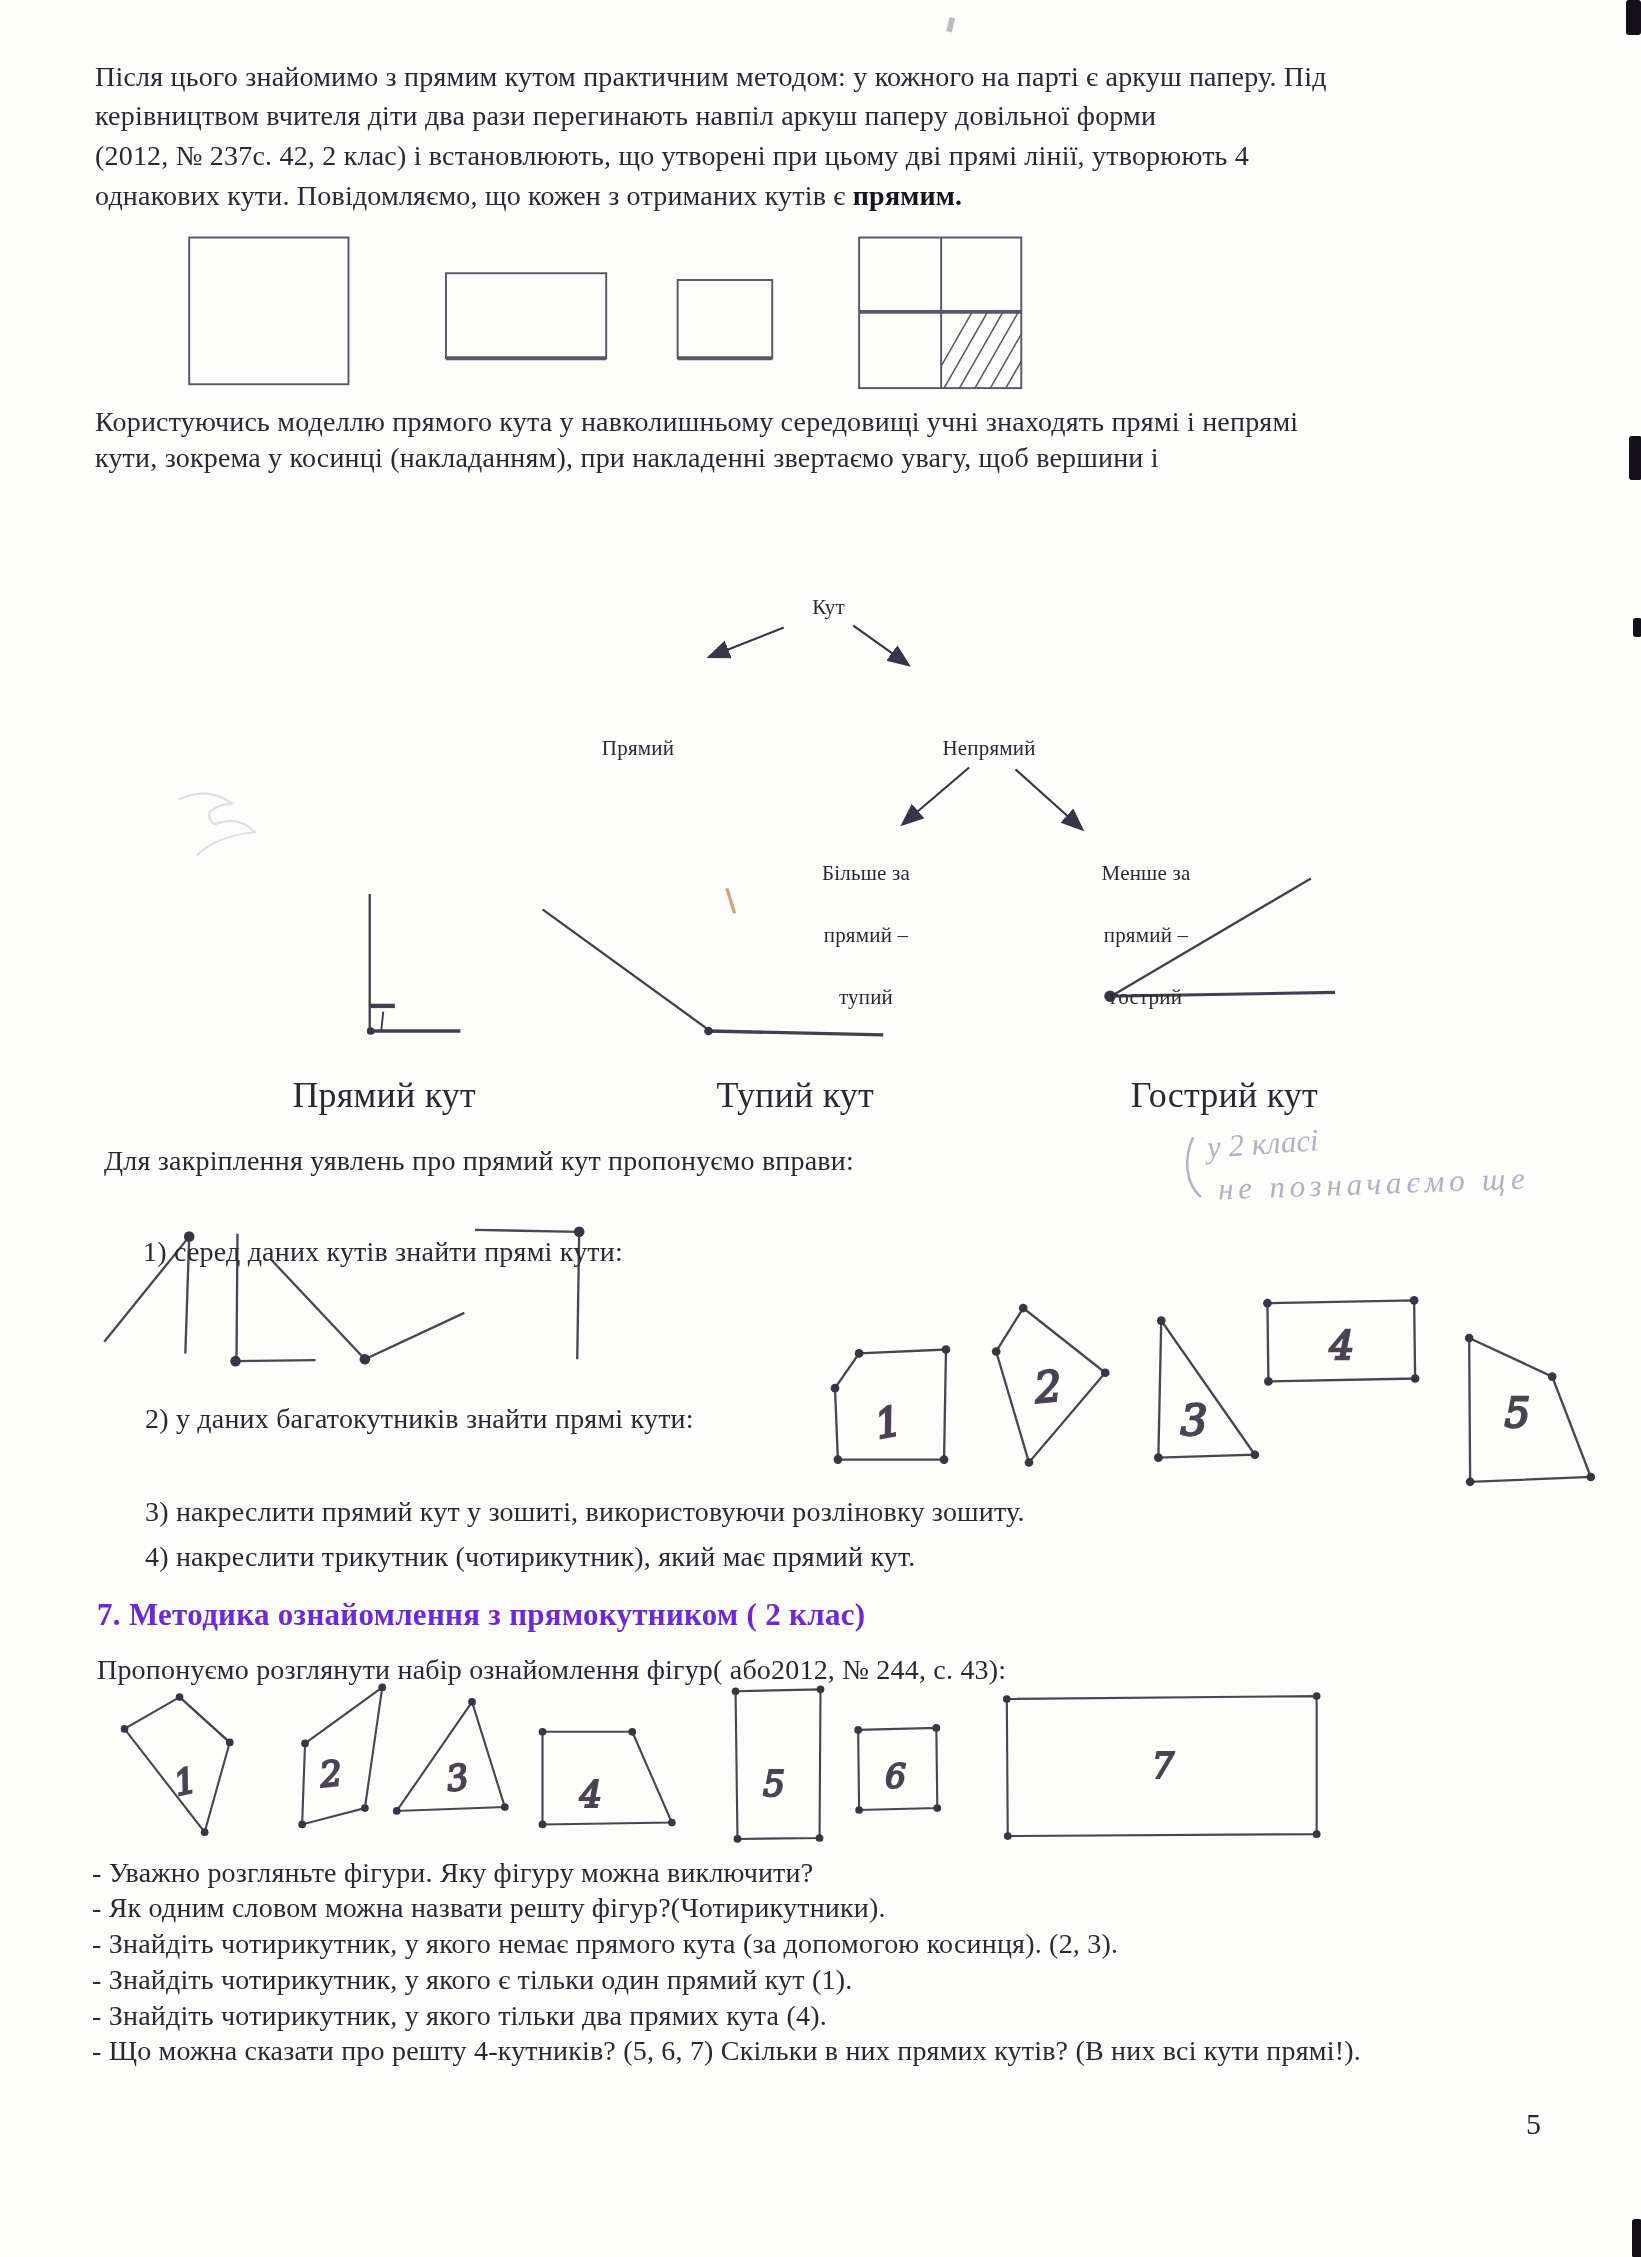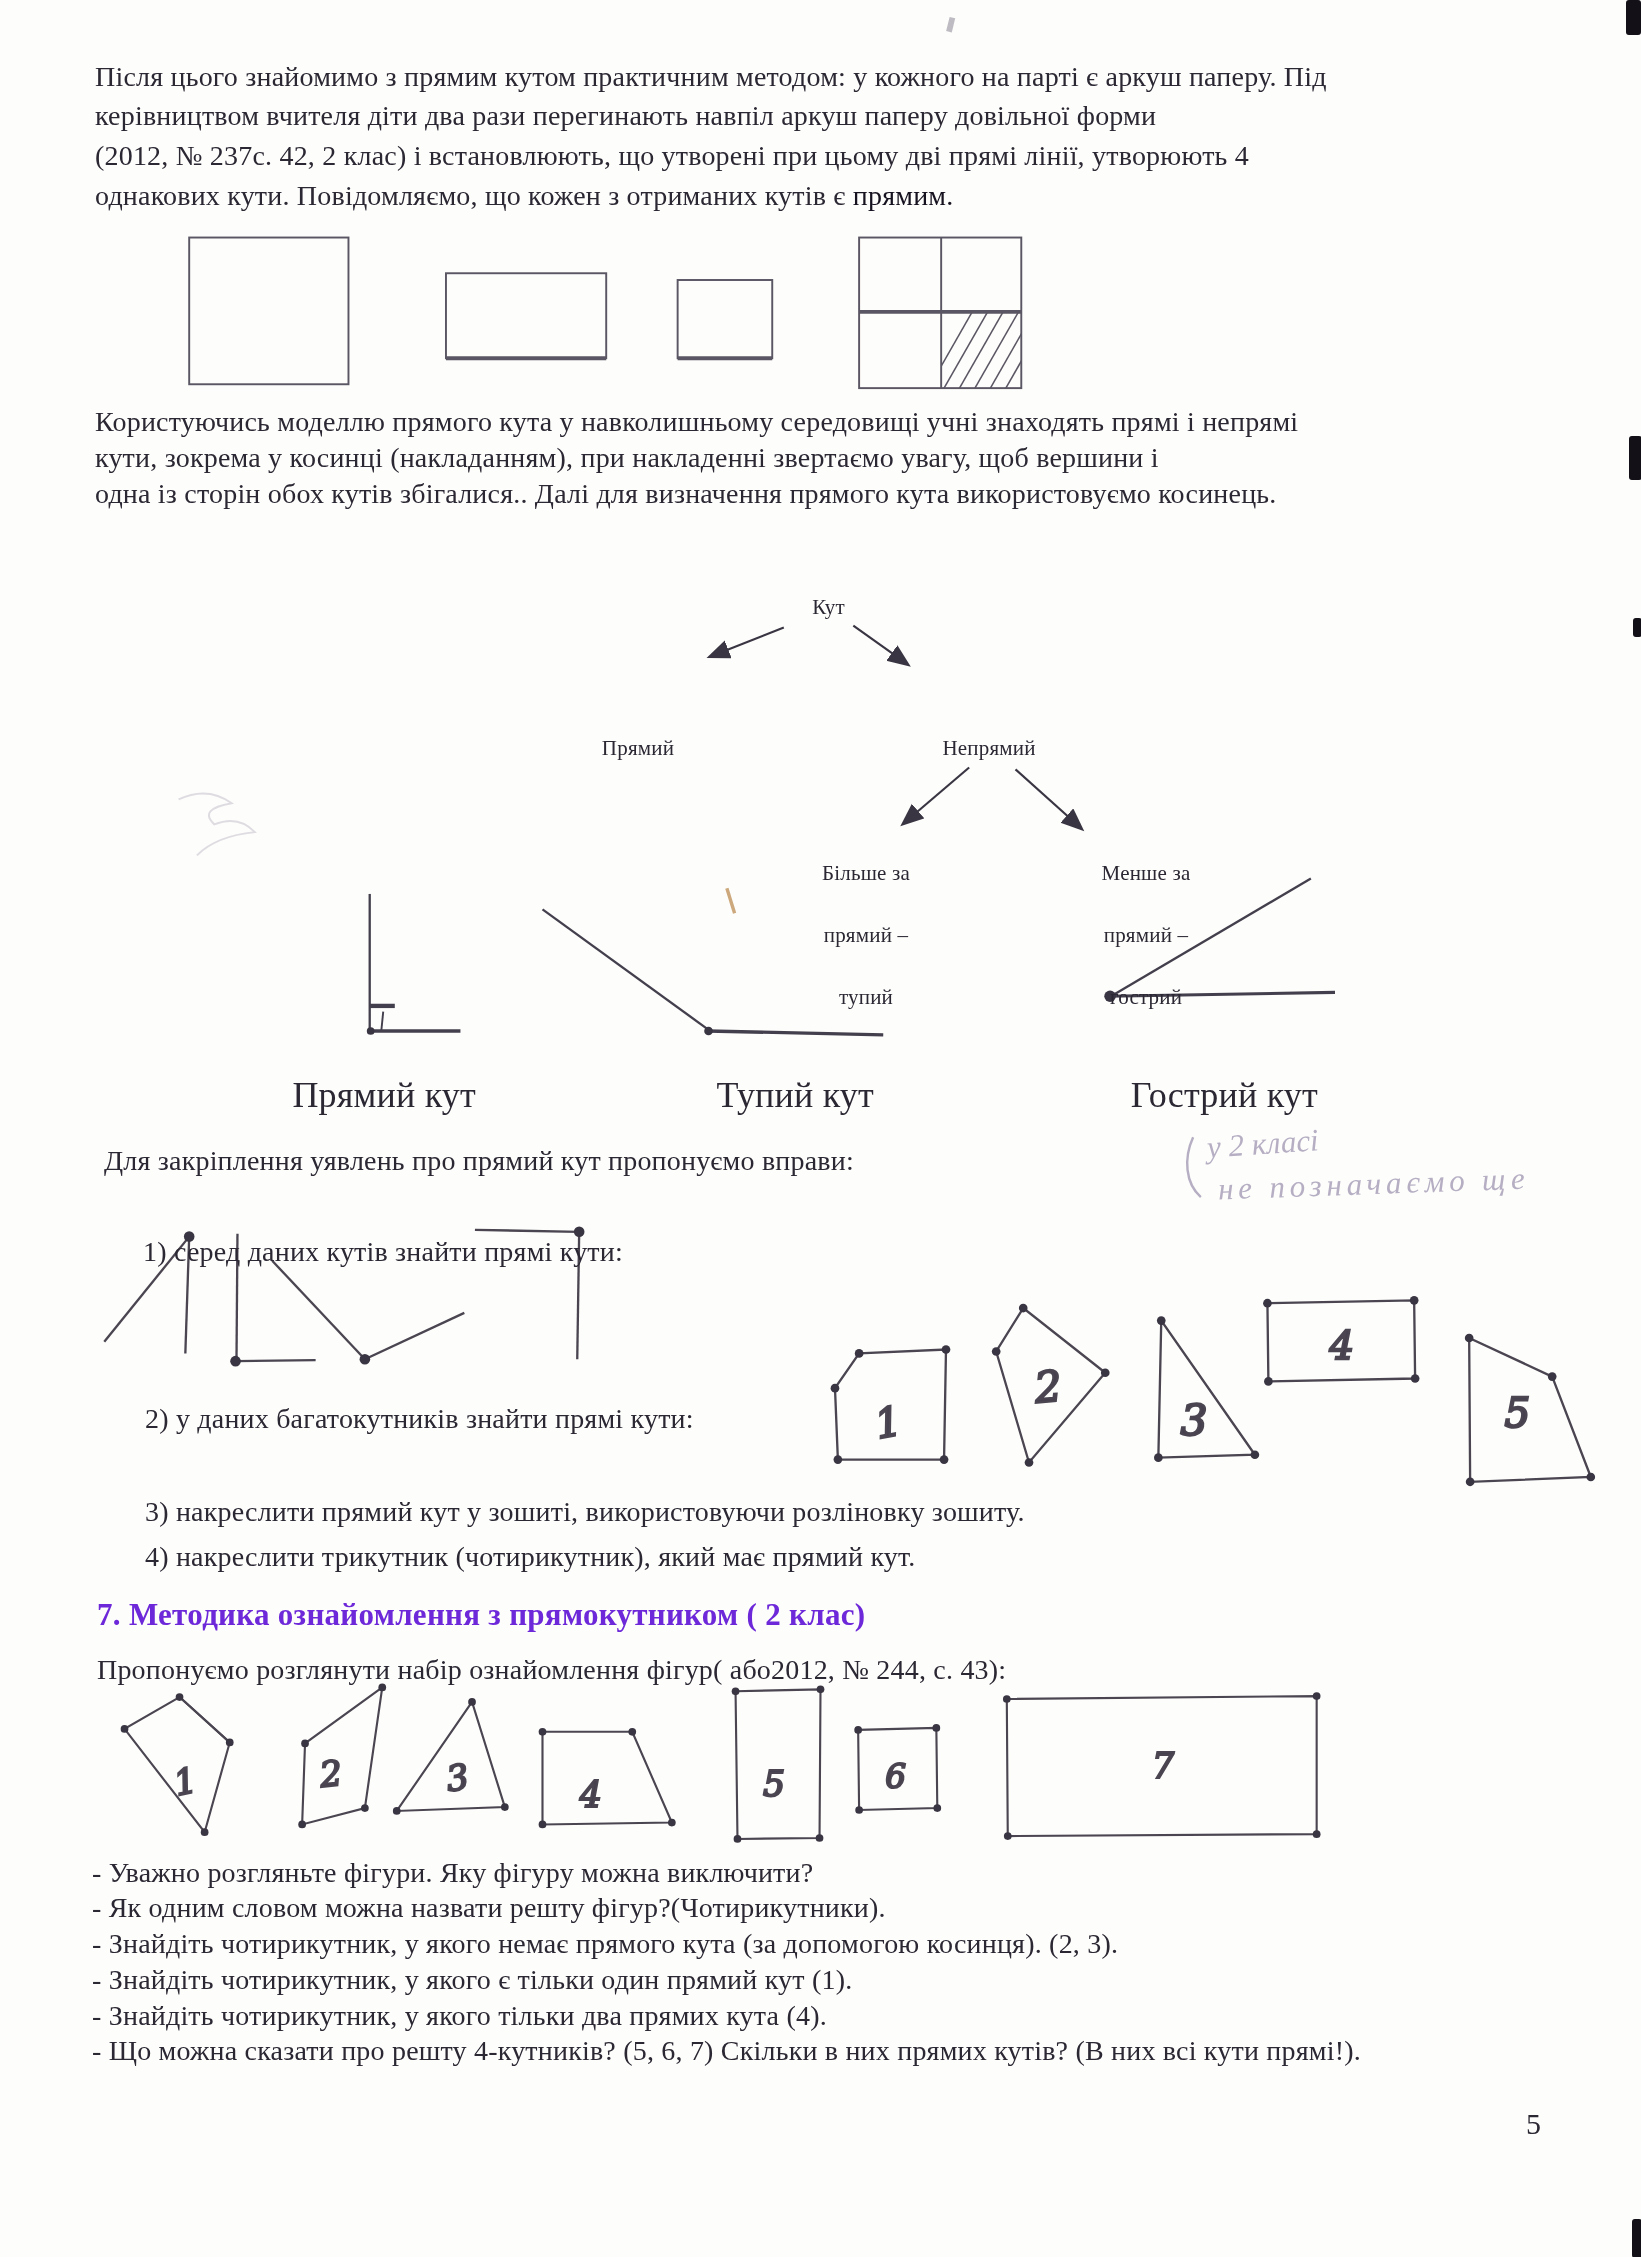--- a/index.html
+++ b/index.html
@@ -4,21 +4,21 @@
 <style>
   html,body{margin:0;padding:0;background:#e8e8e8;}
   .page{
     position:relative;width:1641px;height:2257px;background:#fdfdfb;
     font-family:"Liberation Serif",serif;color:#2b2733;overflow:hidden;
     margin:0 auto;
   }
   .t{position:absolute;font-size:28px;line-height:33px;white-space:nowrap;letter-spacing:0.2px;}
   .center{text-align:center;}
   .it{}
-  .b{font-weight:normal;color:#17121f;}
+  .b{font-weight:bold;color:#17121f;}
   .tree{font-size:21px;}
   .lbl{font-size:36px;text-align:right;}
   .heading{font-size:31px;font-weight:bold;color:#6d28d9;letter-spacing:0.3px;}
   .hw{position:absolute;color:#b6aec3;font-size:31px;font-style:italic;white-space:nowrap;}
   .pagenum{font-size:30px;}
   svg.art{position:absolute;left:0;top:0;pointer-events:none;}
   .mark{position:absolute;background:#141018;border-radius:2.9px;}
   .handnum{font-family:"DejaVu Serif",serif;font-style:italic;fill:#46404e;}
 </style>
 </head>
@@ -241,21 +241,20 @@
     </g>
   </svg>
 
   <div class="t" style="left:95px;top:60px">Після цього знайомимо з прямим кутом практичним методом: у кожного на парті є аркуш паперу. Під</div>
   <div class="t" style="left:95px;top:99px">керівництвом вчителя діти два рази перегинають навпіл аркуш паперу довільної форми</div>
   <div class="t" style="left:95px;top:139px"><span class="it">(2012, № 237с. 42, 2 клас)</span><span> і встановлюють, що утворені при цьому дві прямі лінії, утворюють 4</span></div>
   <div class="t" style="left:95px;top:179px"><span>однакових кути. Повідомляємо, що кожен з отриманих кутів є </span><span class="b">прямим.</span></div>
 
   <div class="t" style="left:95px;top:405px">Користуючись моделлю прямого кута у навколишньому середовищі учні знаходять прямі і непрямі</div>
   <div class="t" style="left:95px;top:441px">кути, зокрема у косинці (накладанням), при накладенні звертаємо увагу, щоб вершини і</div>
-  <div class="t" style="left:95px;top:477px">одна із сторін обох кутів збігалися.. Далі для визначення прямого кута використовуємо косинець.</div>
 
   <div class="t tree center" style="left:787px;top:591px;width:83px">Кут</div>
   <div class="t tree center" style="left:568px;top:732px;width:140px">Прямий</div>
   <div class="t tree center" style="left:912px;top:732px;width:154px">Непрямий</div>
   <div class="t tree center" style="left:780px;top:857px;width:172px">Більше за</div>
   <div class="t tree center" style="left:780px;top:919px;width:172px">прямий –</div>
   <div class="t tree center" style="left:780px;top:981px;width:172px">тупий</div>
   <div class="t tree center" style="left:1060px;top:857px;width:172px">Менше за</div>
   <div class="t tree center" style="left:1060px;top:919px;width:172px">прямий –</div>
   <div class="t tree center" style="left:1060px;top:981px;width:172px">гострий</div>

